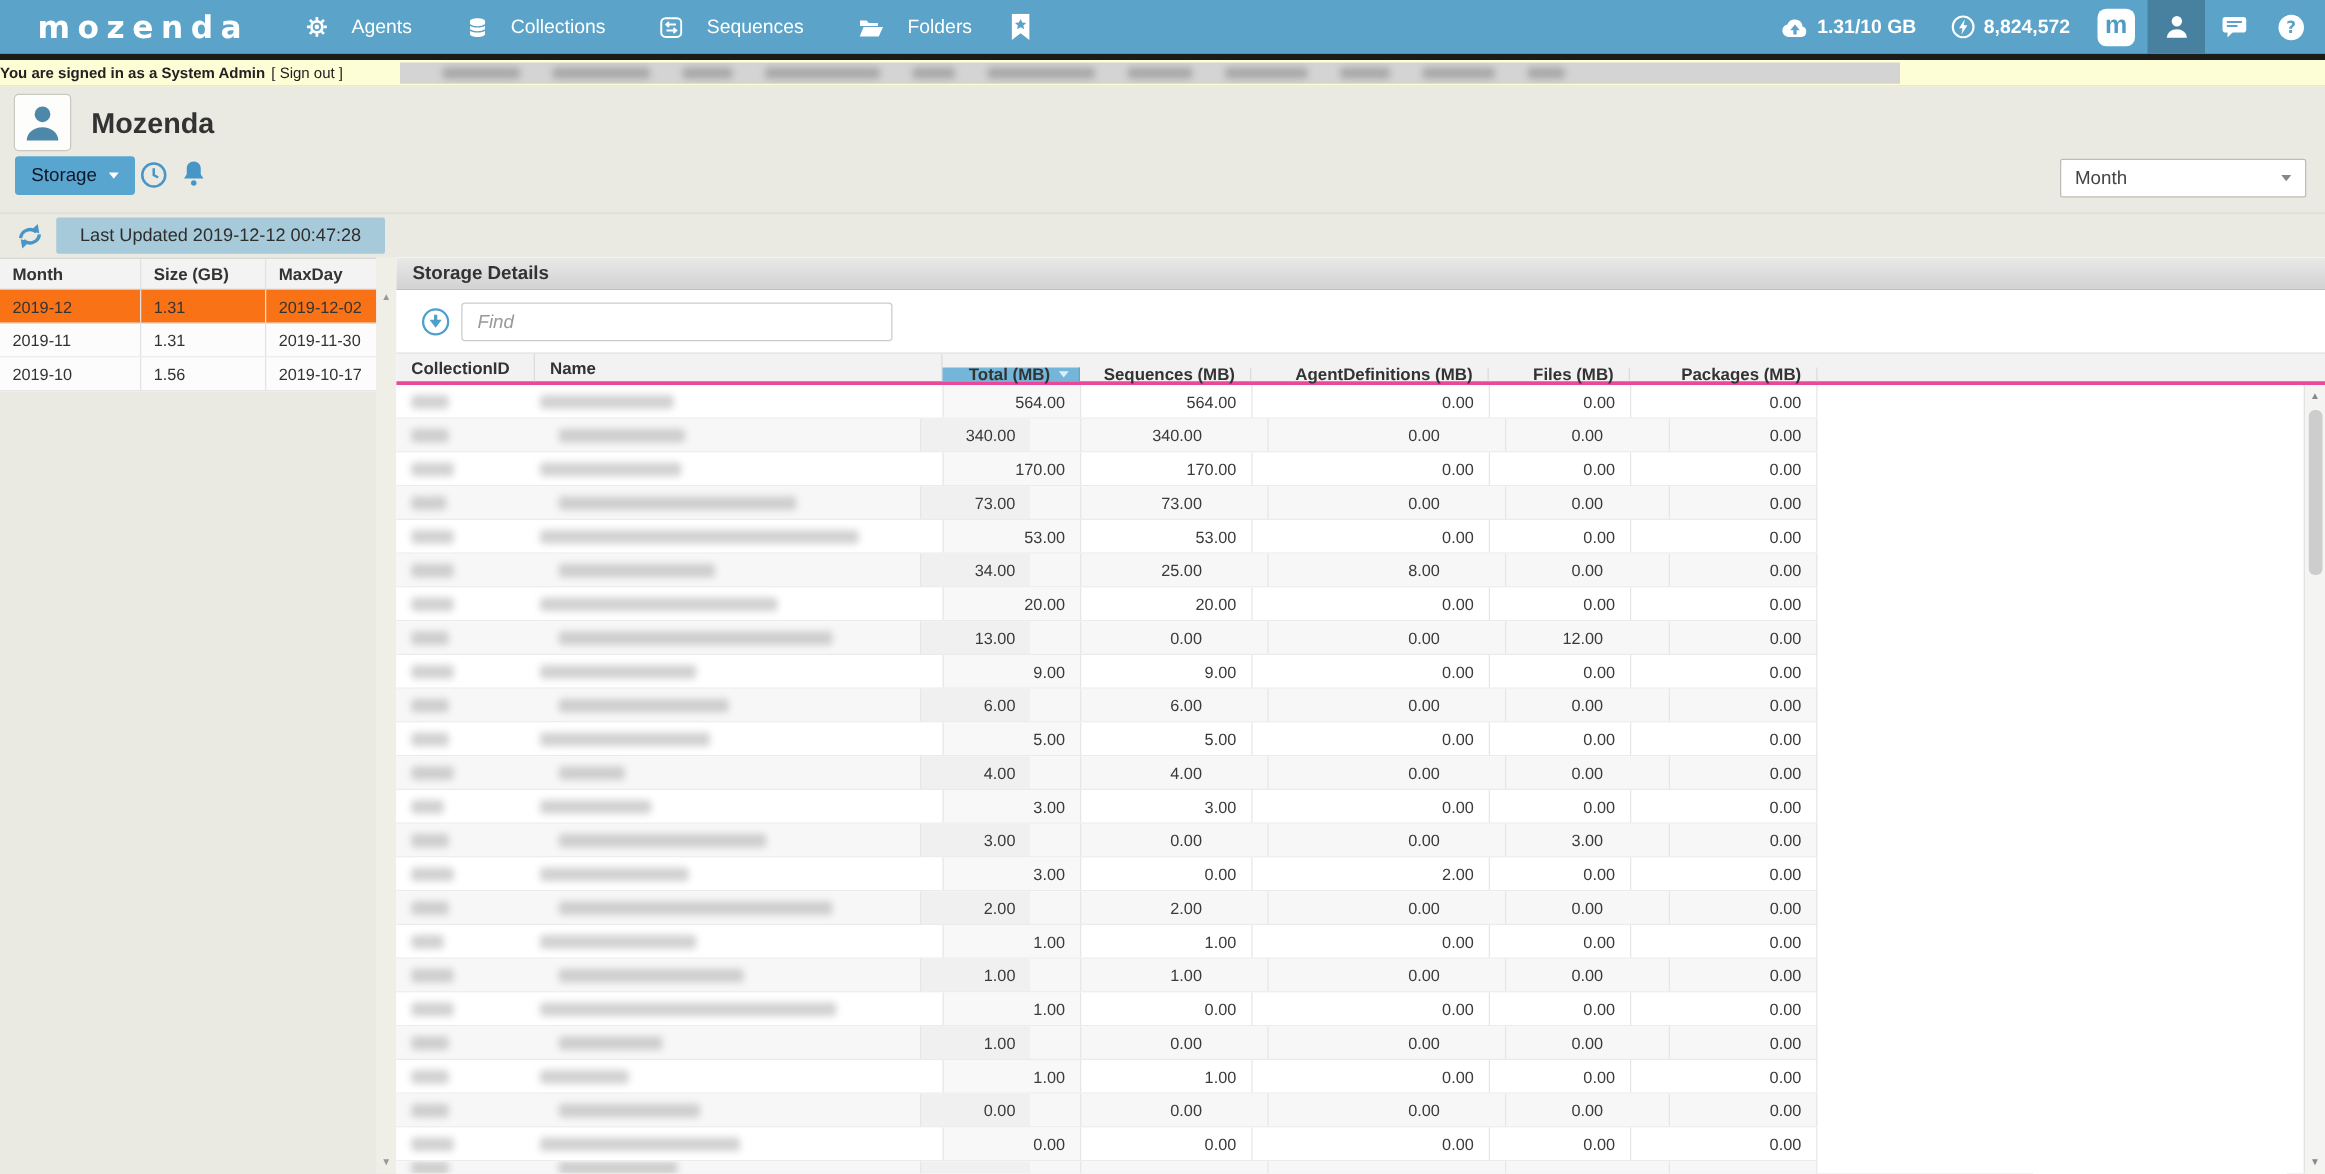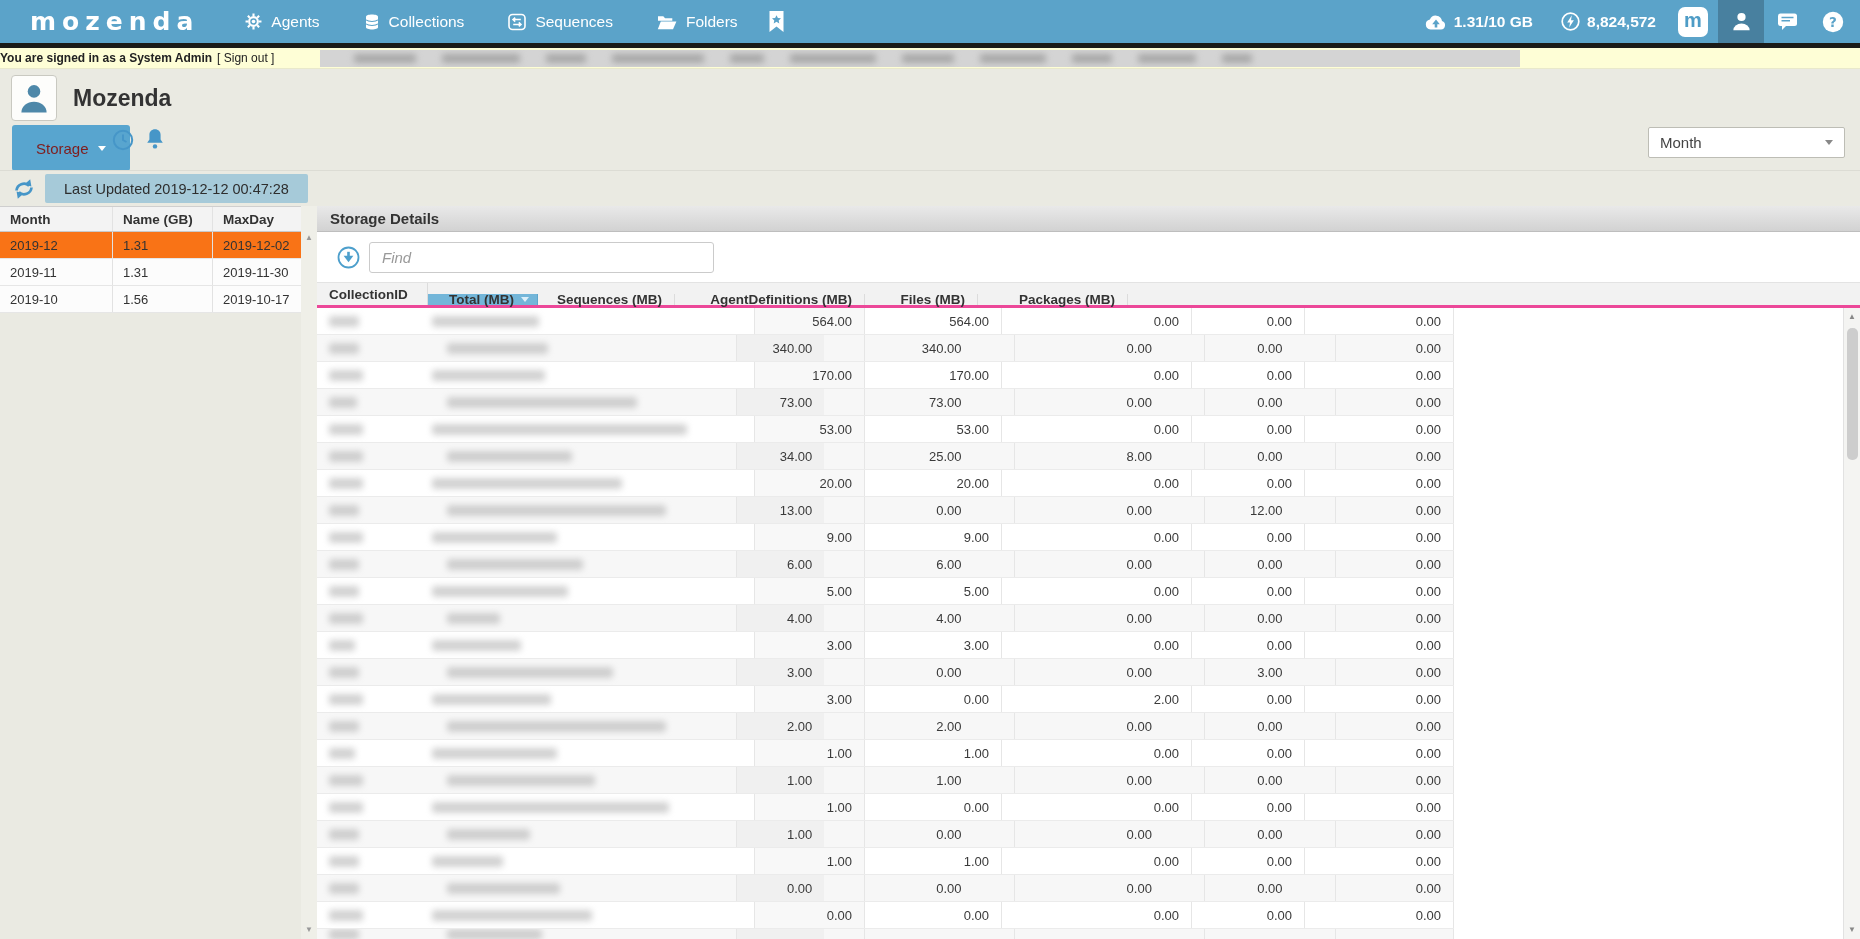--- a/index.html
+++ b/index.html
@@ -4,21 +4,21 @@
 <title>Mozenda - Storage</title>
 <style>
   * { margin:0; padding:0; box-sizing:border-box; }
   html,body { background:#EAEAE2; font-family:"Liberation Sans","DejaVu Sans",sans-serif; }
   .app { position:relative; width:1860px; height:939px; overflow:hidden; background:#EAEAE2; }
 
   
   .topbar { height:43px; background:#5BA3C9; display:flex; align-items:center; padding-left:30px; }
   .logo { font-family:"DejaVu Sans",sans-serif; font-size:25px; font-weight:600; letter-spacing:6px; color:#fff; margin-right:46px; cursor:pointer; }
   .topnav { display:flex; align-items:center; gap:44px; }
-  .topnav-item { display:flex; align-items:center; gap:9px; color:#fff; font-size:15.5px; cursor:pointer; }
+  .topnav-item { display:flex; align-items:center; gap:19px; color:#fff; font-size:15.5px; cursor:pointer; }
   .bookmark { margin-left:30px; cursor:pointer; display:flex; }
   .topbar-right { margin-left:auto; display:flex; align-items:center; height:100%; }
   .usage,.credits { display:flex; align-items:center; gap:7px; color:#fff; font-size:15.5px; font-weight:600; }
   .usage { margin-right:28px; }
   .credits { margin-right:22px; }
   .m-badge { width:30px; height:30px; background:#fff; border-radius:7px; display:flex; align-items:center; justify-content:center; color:#4E9CC6; font-weight:bold; font-size:20px; margin-right:10px; cursor:pointer; line-height:1; padding-bottom:3px; }
   .tb-btn { width:46px; height:43px; display:flex; align-items:center; justify-content:center; cursor:pointer; }
   .tb-btn.active { background:#48809F; }
   .tb-btn:last-child { margin-right:4px; }
 
@@ -28,21 +28,21 @@
   .signin-bar { height:21px; background:#FEFED6; border-bottom:1px solid #E9E9CB; display:flex; align-items:center; padding-left:0; font-size:12px; color:#222; position:relative; }
   .signin-msg { font-weight:bold; margin-right:5px; }
   .signout { font-weight:normal; color:#222; cursor:pointer; }
   .redact-bar { position:absolute; left:320px; top:2px; height:17px; width:1200px; background:#D4D4D4; display:flex; align-items:center; gap:26px; padding:0 34px; overflow:hidden; }
   .redact-blob { height:9px; background:#A8A8A8; border-radius:3px; filter:blur(3px); flex:none; }
 
   
   .page-header { position:relative; height:101px; }
   .avatar { position:absolute; left:11px; top:6px; width:46px; height:46px; background:#FDFDFB; border:1px solid #C9C9C1; border-radius:4px; display:flex; align-items:center; justify-content:center; }
   .page-title { position:absolute; left:73px; top:16px; font-size:23px; font-weight:bold; color:#333; }
-  .storage-btn { position:absolute; left:12px; top:56px; height:46px; padding:0 24px; background:#58A5CF; border-radius:3px; color:#7f1d1d; font-size:15px; display:flex; align-items:center; gap:9px; cursor:pointer; }
+  .storage-btn { position:absolute; left:12px; top:56px; height:31px; padding:0 13px; background:#58A5CF; border-radius:3px; color:#0f172a; font-size:15px; display:flex; align-items:center; gap:9px; cursor:pointer; }
   .hdr-ic { position:absolute; top:60px; cursor:pointer; display:flex; }
   .hdr-ic.clock { left:112px; }
   .hdr-ic.bell { left:146px; top:59px; }
   .month-select { position:absolute; right:15px; top:58px; width:197px; height:31px; background:#fff; border:1px solid #BDBDB5; border-radius:2px; display:flex; align-items:center; padding:0 11px; font-size:15px; color:#444; cursor:pointer; }
   .caret { width:0; height:0; border-left:4px solid transparent; border-right:4px solid transparent; border-top:5px solid currentColor; display:inline-block; }
   .month-select .caret { margin-left:auto; color:#888; }
 
   
   .toolbar { height:36px; border-top:1px solid #DCDCD4; position:relative; }
   .refresh { position:absolute; left:12px; top:7px; cursor:pointer; display:flex; }
@@ -259,21 +259,21 @@
           <polygon fill="#4696C8" points="18.2,1.2 19.4,8.6 12.4,6.6"></polygon>
           <polygon fill="#4696C8" points="5.8,20.8 4.6,13.4 11.6,15.4"></polygon>
         </svg>
     </div>
     <div class="updated-badge">Last Updated 2019-12-12 00:47:28</div>
   </div>
 
   <aside class="month-table">
     <div class="mt-head" id="mtHead">
         <div class="mt-c mt-c0">Month</div>
-        <div class="mt-c mt-c1">Name (GB)</div>
+        <div class="mt-c mt-c1">Size (GB)</div>
         <div class="mt-c mt-c2">MaxDay</div>
       </div>
     <div id="mtBody">
         <div class="mt-row selected">
           <div class="mt-c mt-c0">2019-12</div>
           <div class="mt-c mt-c1">1.31</div>
           <div class="mt-c mt-c2">2019-12-02</div>
         </div>
         <div class="mt-row">
           <div class="mt-c mt-c0">2019-11</div>
@@ -303,20 +303,23 @@
             <rect x="10.2" y="5.8" width="2.6" height="4.6" fill="#4D9FCC"></rect>
             <polygon fill="#4D9FCC" points="11.5,16.2 6.6,9.8 16.4,9.8"></polygon>
           </svg>
       </span>
       <input class="find-input" type="text" placeholder="Find" style="">
     </div>
     <div class="grid-head" id="gridHead">
         <div class="gh-cell c-id">
           <span>CollectionID</span>
         </div>
+        <div class="gh-cell c-name">
+          <span>Name</span>
+        </div>
         <div class="gh-cell c-total num sorted">
           <span>Total (MB)</span>
           <span class="sort-caret"></span>
         </div>
         <div class="gh-cell c-db num">
           <span>Sequences (MB)</span>
         </div>
         <div class="gh-cell c-agdef num">
           <span>AgentDefinitions (MB)</span>
         </div>

